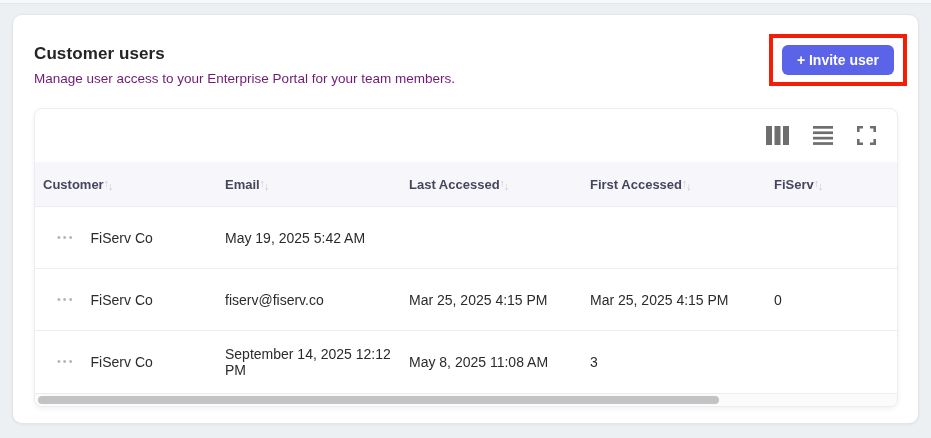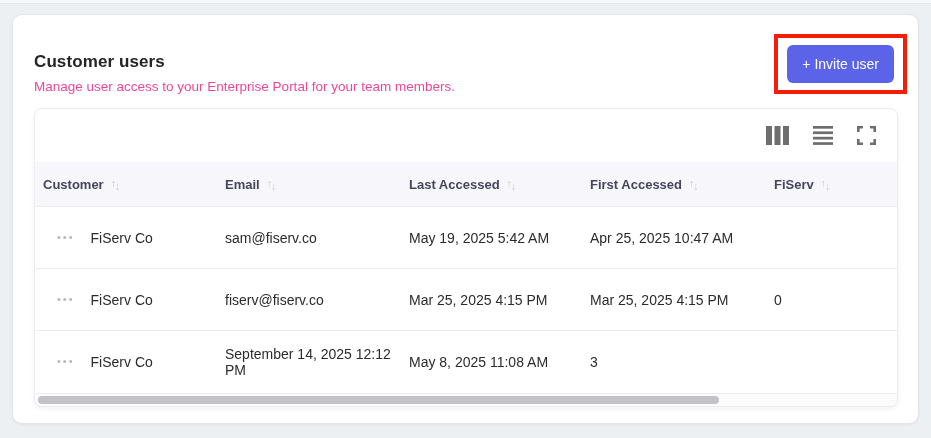--- a/index.html
+++ b/index.html
@@ -17,30 +17,30 @@
   .card {
     position: absolute; left: 12px; top: 14px; width: 907px; height: 410px;
     background: #ffffff; border: 1px solid #e3e5e9; border-radius: 10px;
     box-shadow: 0 1px 3px rgba(20,20,40,.05);
   }
   .card-header {
     display: flex; justify-content: space-between; align-items: flex-end;
     padding: 22px 11px 0 21px;
   }
   .page-title { font-size: 17px; font-weight: bold; color: #252528; letter-spacing: .1px; }
-  .page-subtitle { font-size: 13.5px; color: #ec4899; margin-top: 7px; }
+  .page-subtitle { font-size: 13.5px; color: #701a75; margin-top: 7px; }
   .invite-highlight {
     border: 4px solid #f41d06; padding: 7px 9px; margin-top: -3px;
     background: transparent;
   }
   .invite-btn {
     display: inline-block; border: none; cursor: pointer;
-    height: 38px; padding: 0 15px; border-radius: 6px;
+    height: 30px; padding: 0 15px; border-radius: 6px;
     background: #5b63e8; color: #ffffff;
-    font-size: 14px; font-weight: normal;
+    font-size: 14px; font-weight: bold;
     font-family: "Liberation Sans", "DejaVu Sans", sans-serif;
   }
   .table-card {
     position: absolute; left: 21px; right: 20px; top: 93px; bottom: 16px;
     background: #ffffff; border: 1px solid #ececf1; border-radius: 8px;
     box-shadow: 0 2px 5px rgba(20,20,50,.06);
     display: flex; flex-direction: column; overflow: hidden;
   }
   .toolbar {
     height: 53px; flex: 0 0 53px;
@@ -54,21 +54,21 @@
   }
   .icon-btn svg { display: block; }
   .thead, .tr {
     display: grid;
     grid-template-columns: 190px 184px 181px 184px 1fr;
     align-items: center;
   }
   .thead { height: 44px; flex: 0 0 44px; background: #f7f7fb; }
   .th {
     font-size: 13px; font-weight: bold; color: #45455e;
-    display: flex; align-items: center; gap: 7px; cursor: pointer;
+    display: flex; align-items: center; cursor: pointer;
   }
   .th:first-child { padding-left: 8px; }
   .sort {
     display: inline-flex; color: #c7c7d3; font-size: 10.5px;
     font-weight: normal; line-height: 1;
   }
   .sort .up   { transform: translateY(-1.5px); }
   .sort .down { transform: translateY(1.5px); margin-left: -1px; }
   .tr {
     height: 62px; border-top: 1px solid #ededf0;
@@ -172,23 +172,21 @@
             <span class="down">↓</span>
           </span>
       </div>
     </div>
 
     <div class="tr">
       <div class="cell-customer">
         <button class="row-menu">•••</button>
         <span class="customer-name">FiServ Co</span>
       </div>
-      <div>sam@fiserv.co</div>
       <div>May 19, 2025 5:42 AM</div>
-      <div>Apr 25, 2025 10:47 AM</div>
     </div>
 
     <div class="tr">
       <div class="cell-customer">
         <button class="row-menu">•••</button>
         <span class="customer-name">FiServ Co</span>
       </div>
       <div>fiserv@fiserv.co</div>
       <div>Mar 25, 2025 4:15 PM</div>
       <div>Mar 25, 2025 4:15 PM</div>

